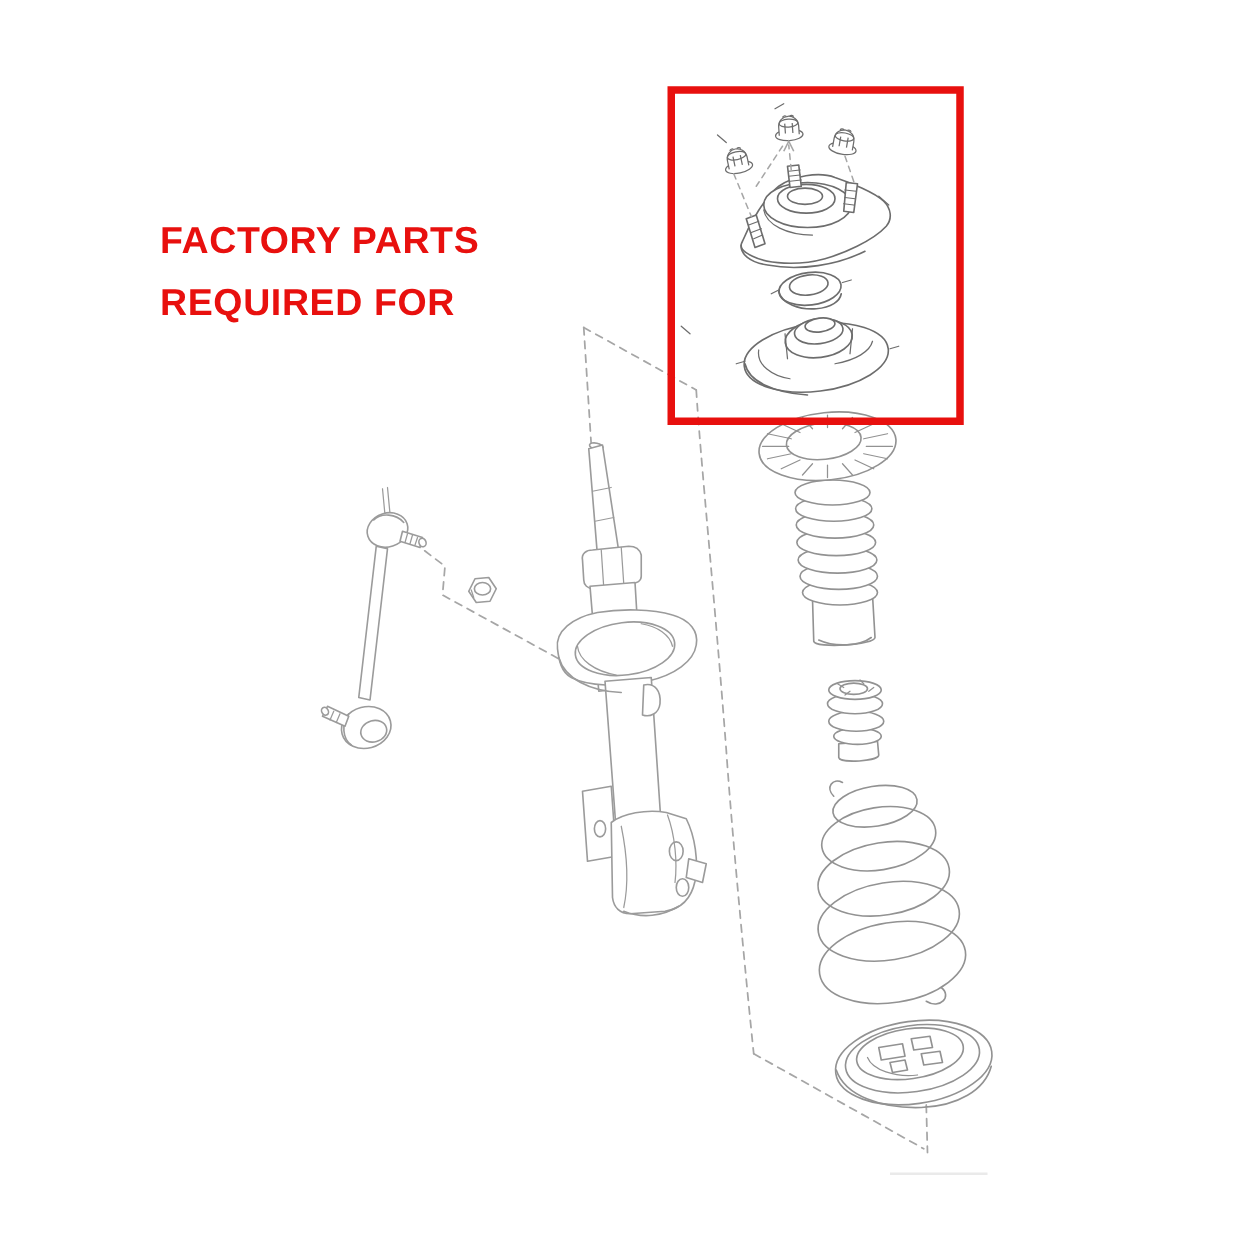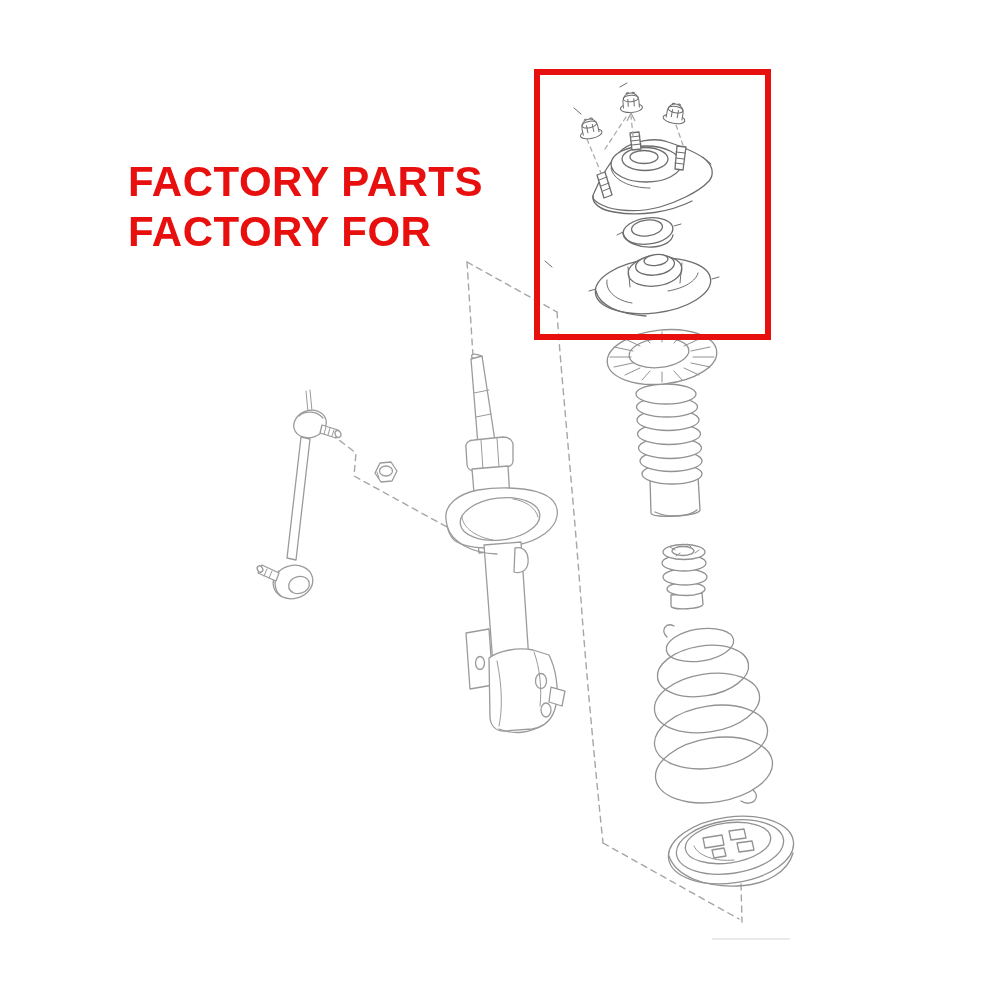--- a/index.html
+++ b/index.html
@@ -1,35 +1,35 @@
 <!DOCTYPE html>
 <html><head>
 <meta charset="utf-8">
 <style>
   html,body{margin:0;padding:0;background:#ffffff;}
   #stage{position:relative;width:1000px;height:1000px;background:#ffffff;overflow:hidden;
          font-family:"Liberation Sans", sans-serif;}
   #diagram-svg{position:absolute;left:0;top:0;}
-  .ann-text{position:absolute;left:128px;top:157px;font-size:42px;font-weight:bold;
+  .ann-text{position:absolute;left:128px;top:168px;font-size:30px;font-weight:bold;
             line-height:50px;letter-spacing:0.5px;white-space:nowrap;}
   .hl-box{position:absolute;left:534px;top:69px;width:225px;height:259px;
           border:6px solid #e8100e;background:transparent;z-index:5;}
   .guide{fill:none;stroke-width:1.4;stroke-dasharray:6 5;stroke-linecap:round;}
   .guide2{fill:none;stroke-width:1.2;stroke-dasharray:4.5 4;stroke-linecap:round;}
   .part path,.part ellipse,.part circle{stroke-width:1.3;stroke-linecap:round;stroke-linejoin:round;}
   .thin{stroke-width:1 !important;}
 </style>
 </head>
 <body>
 
 <div id="stage">
 
   <div class="ann-text" style="color: rgb(232, 16, 14);">
     <div>FACTORY PARTS</div>
-    <div>FACTORY FOR</div>
+    <div>REQUIRED FOR</div>
   </div>
 
   <svg id="diagram-svg" width="1000" height="1000" viewBox="0 0 1000 1000">
 
     <defs>
       <g id="fnut">
         <ellipse cx="0" cy="6" rx="11" ry="4.5" fill="#fff"></ellipse>
         <path d="M-8,6 L-8,-1 C-8,-6 -4,-9 0,-9 C4,-9 8,-6 8,-1 L8,6" fill="#fff"></path>
         <ellipse cx="0" cy="-3.5" rx="7.5" ry="3.2" fill="none"></ellipse>
         <path d="M-4.5,-8.4 A2.1,2.1 0 0 1 -1.4,-9.1 M1.4,-9.1 A2.1,2.1 0 0 1 4.5,-8.4" fill="none"></path>

